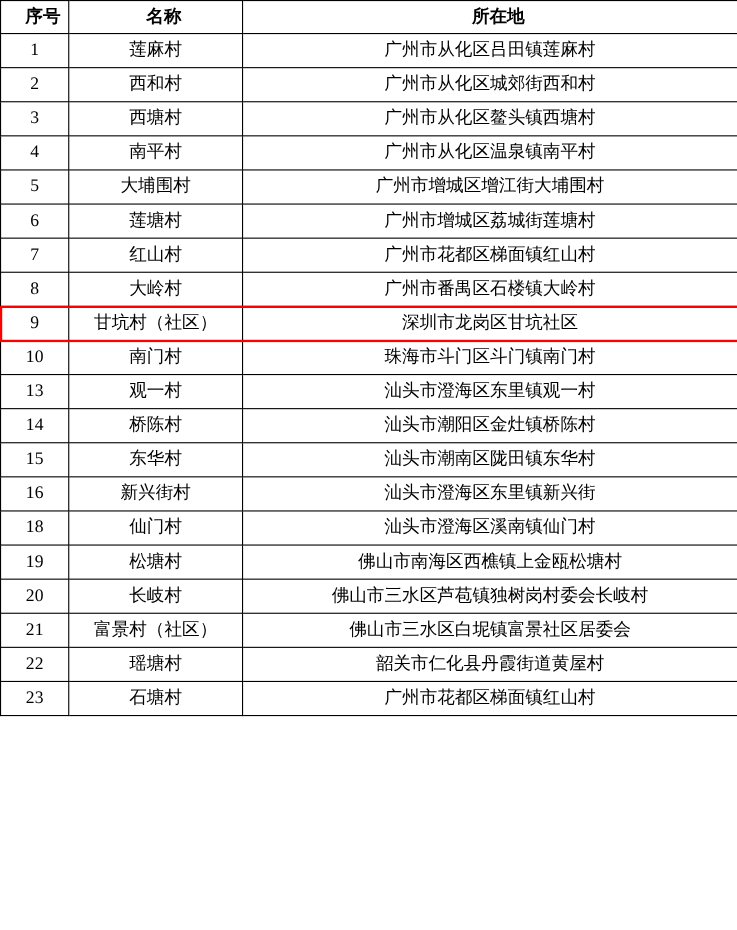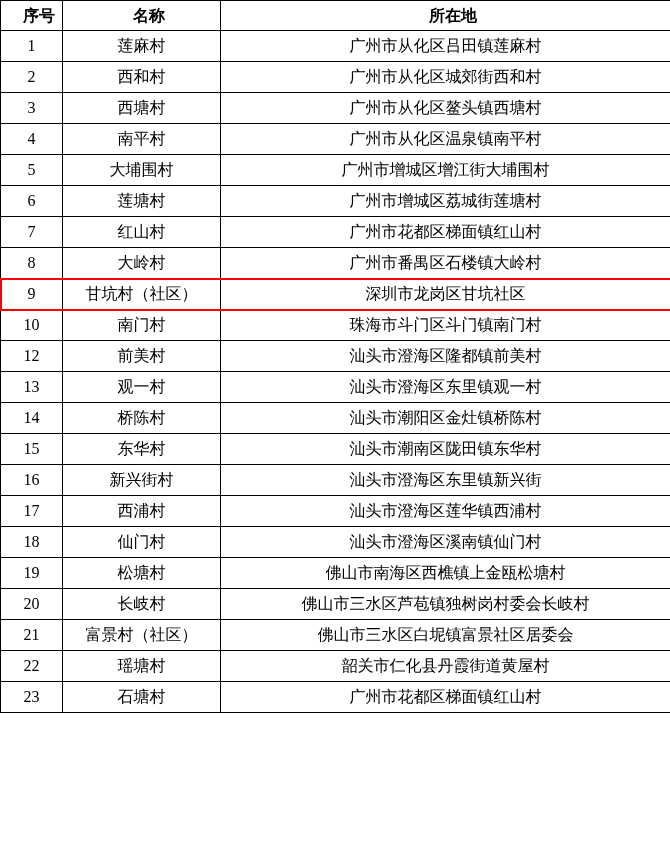--- a/index.html
+++ b/index.html
@@ -129,48 +129,38 @@
         <td class="idx">9</td>
         <td class="name">甘坑村（社区）</td>
         <td class="loc">深圳市龙岗区甘坑社区</td>
       </tr>
       <tr>
         <td class="idx">10</td>
         <td class="name">南门村</td>
         <td class="loc">珠海市斗门区斗门镇南门村</td>
       </tr>
       <tr>
-        <td class="idx">12</td>
-        <td class="name">前美村</td>
-        <td class="loc">汕头市澄海区隆都镇前美村</td>
-      </tr>
-      <tr>
         <td class="idx">13</td>
         <td class="name">观一村</td>
         <td class="loc">汕头市澄海区东里镇观一村</td>
       </tr>
       <tr>
         <td class="idx">14</td>
         <td class="name">桥陈村</td>
         <td class="loc">汕头市潮阳区金灶镇桥陈村</td>
       </tr>
       <tr>
         <td class="idx">15</td>
         <td class="name">东华村</td>
         <td class="loc">汕头市潮南区陇田镇东华村</td>
       </tr>
       <tr>
         <td class="idx">16</td>
         <td class="name">新兴街村</td>
         <td class="loc">汕头市澄海区东里镇新兴街</td>
-      </tr>
-      <tr>
-        <td class="idx">17</td>
-        <td class="name">西浦村</td>
-        <td class="loc">汕头市澄海区莲华镇西浦村</td>
       </tr>
       <tr>
         <td class="idx">18</td>
         <td class="name">仙门村</td>
         <td class="loc">汕头市澄海区溪南镇仙门村</td>
       </tr>
       <tr>
         <td class="idx">19</td>
         <td class="name">松塘村</td>
         <td class="loc">佛山市南海区西樵镇上金瓯松塘村</td>

